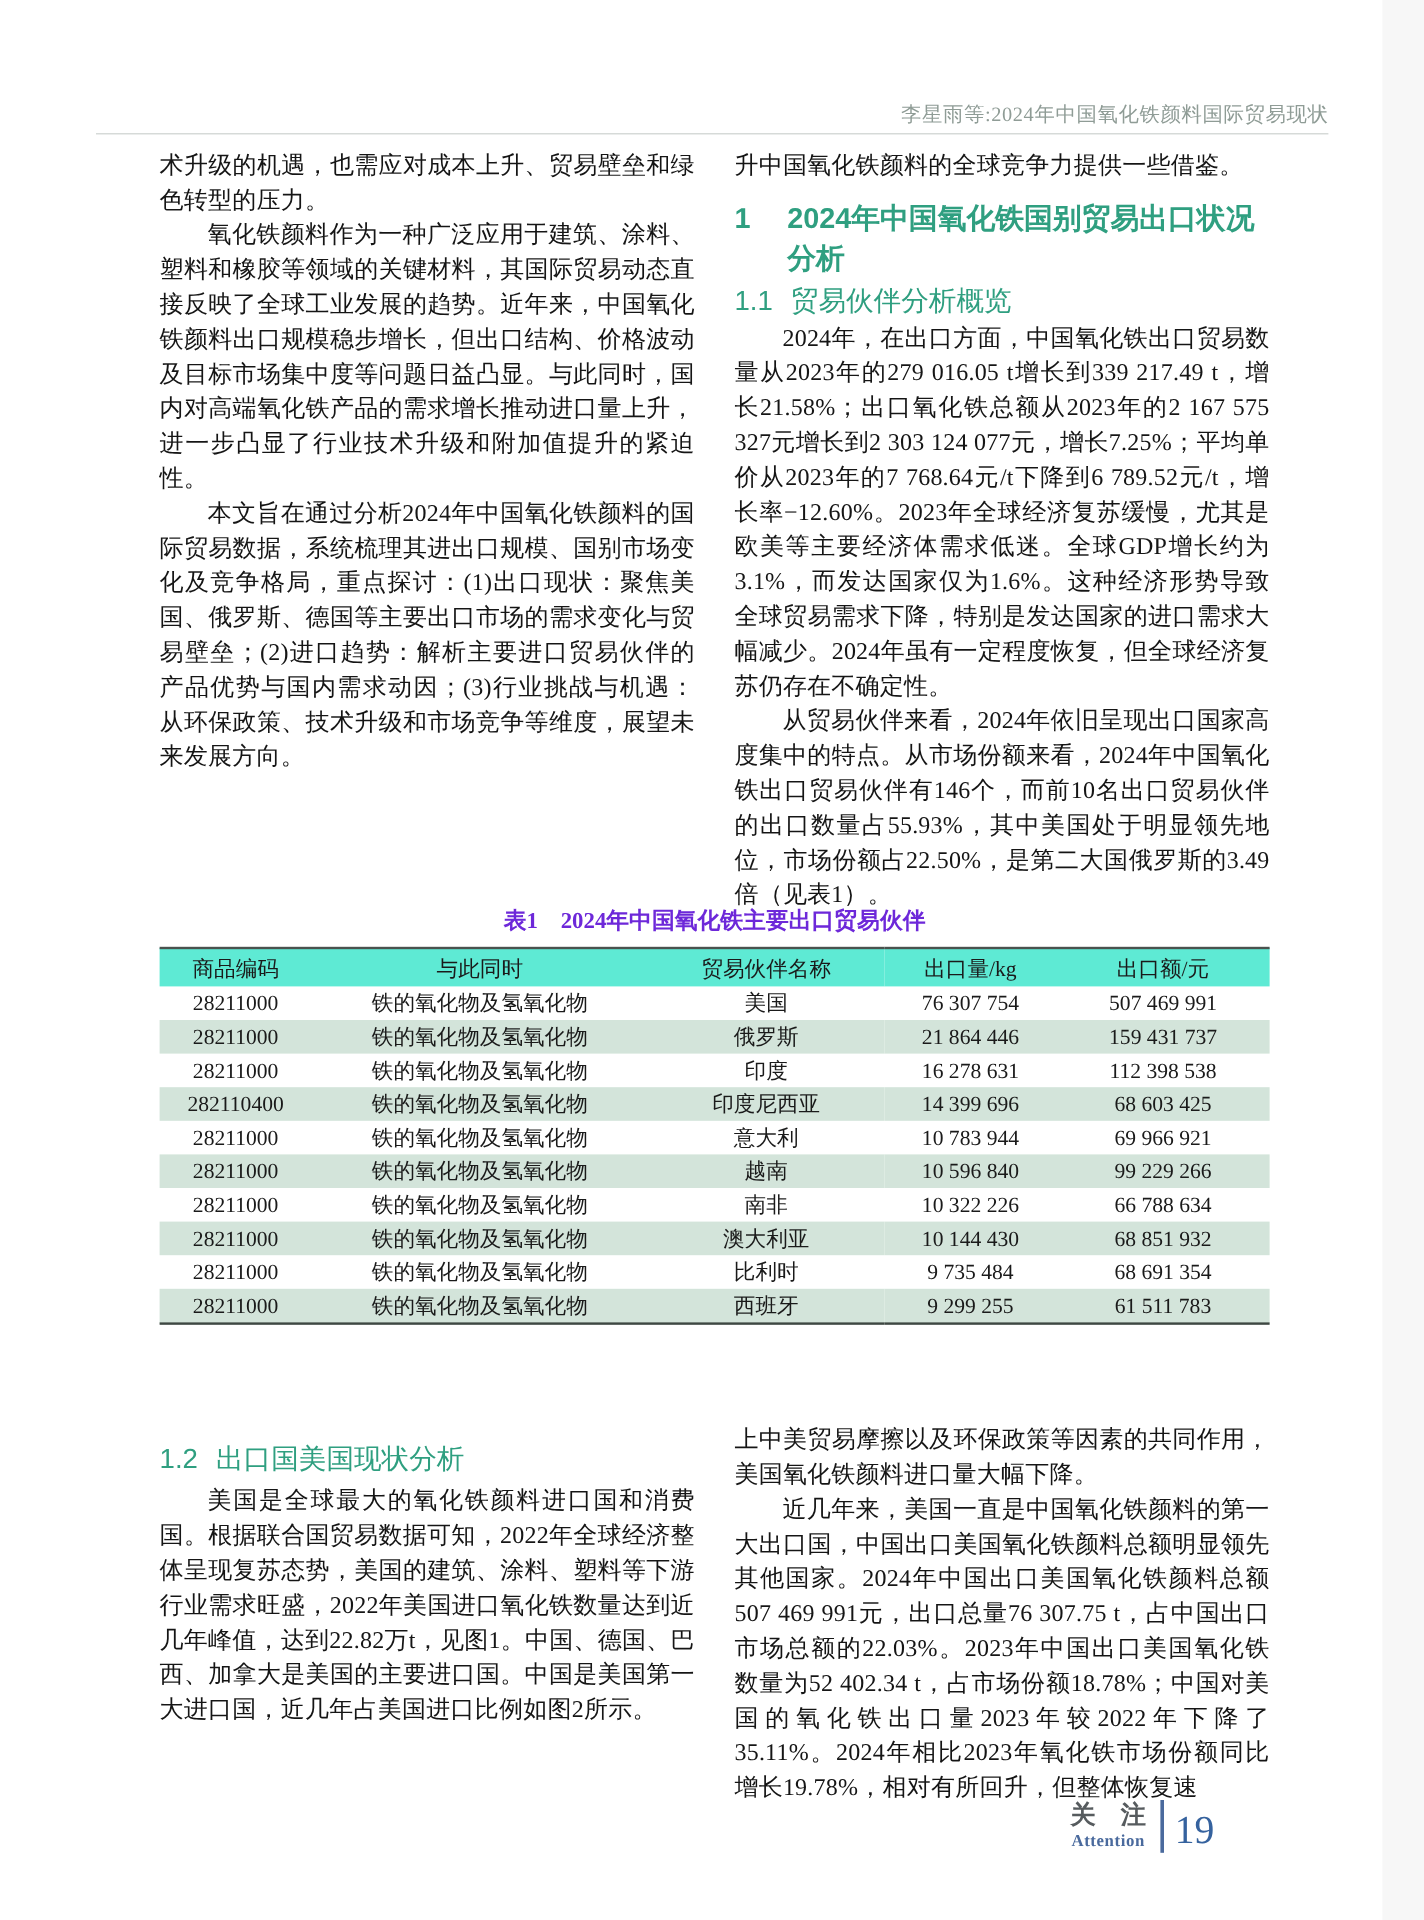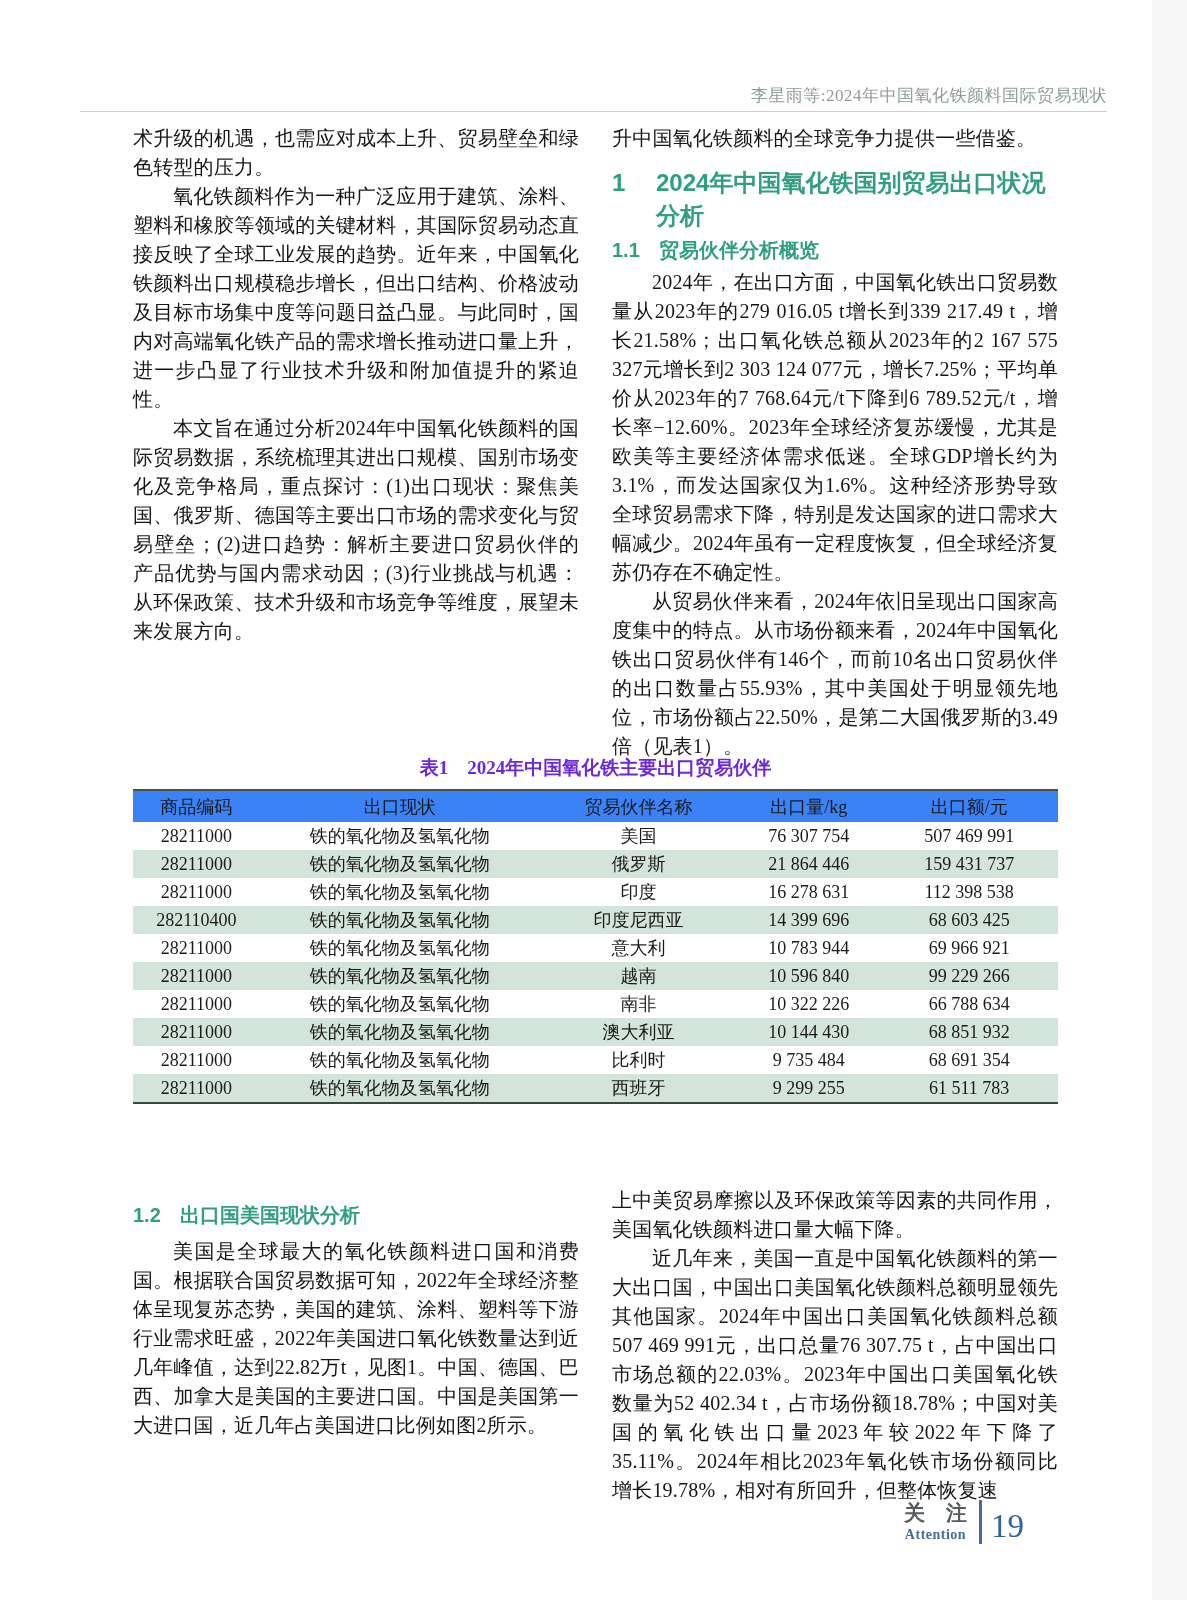--- a/index.html
+++ b/index.html
@@ -31,51 +31,51 @@
   .para.no-indent{text-indent:0;}
   
   .h1{
     display:flex;color:#2f9f80;font-family:"Liberation Sans","DejaVu Sans",sans-serif;
     font-weight:bold;font-size:24px;line-height:33px;margin:13px 0 5px 0;
   }
   .h1-num{flex:0 0 44px;}
   .h1-title{flex:1;}
   .h2{
     display:flex;color:#2f9f80;font-family:"Liberation Sans","DejaVu Sans",sans-serif;
-    font-weight:bold;font-size:20px;line-height:27px;margin:5px 0 4px 0;
+    font-weight:normal;font-size:23px;line-height:27px;margin:5px 0 4px 0;
   }
   .h2-num{flex:0 0 47px;}
   .h2-title{flex:1;}
   .bottom-section .h2{margin:16px 0 8px 0;}
   
   .table-block{position:absolute;top:756px;left:133px;width:925px;}
   .tbl-caption-zh{
     text-align:center;font-weight:bold;font-size:19px;line-height:24px;color:#6d28d9;
   }
   .tbl-caption-en{
     text-align:center;font-weight:bold;font-size:17px;line-height:22px;margin-top:4px;color:#111;
   }
   table.tbl{
     width:100%;border-collapse:collapse;margin-top:9px;
     border-top:2px solid #4a524e;border-bottom:2px solid #3d4742;
     font-size:18px;color:#1a1a1a;
   }
   table.tbl th{
-    background:#3b82f6;font-weight:normal;height:31px;padding:0 16px;
+    background:#5eead4;font-weight:normal;height:31px;padding:0 16px;
   }
   table.tbl td{height:28px;text-align:center;padding:0 4px;}
   table.tbl tr.even td{background:#d3e4da;}
   table.tbl th:nth-child(1),table.tbl td:nth-child(1){width:13.7%;}
   table.tbl th:nth-child(2),table.tbl td:nth-child(2){width:30.3%;}
   table.tbl th:nth-child(3),table.tbl td:nth-child(3){width:21.3%;}
   table.tbl th:nth-child(4),table.tbl td:nth-child(4){width:15.5%;}
   table.tbl th:nth-child(5),table.tbl td:nth-child(5){width:19.2%;}
   
   .footer{
-    position:absolute;top:1496px;right:128px;display:flex;align-items:center;
+    position:absolute;top:1496px;right:140px;display:flex;align-items:center;
   }
   .footer-left{display:flex;flex-direction:column;align-items:center;}
   .footer-zh{
     font-family:"Liberation Sans","DejaVu Sans",sans-serif;
     font-size:21px;color:#565b5e;font-weight:bold;line-height:24px;
   }
   .footer-en{
     font-family:"Liberation Serif","DejaVu Serif",serif;font-weight:bold;
     font-size:14px;color:#4a6a9d;line-height:17px;margin-top:1px;letter-spacing:.5px;
   }
@@ -113,21 +113,21 @@
       <p class="para">从贸易伙伴来看，2024年依旧呈现出口国家高度集中的特点。从市场份额来看，2024年中国氧化铁出口贸易伙伴有146个，而前10名出口贸易伙伴的出口数量占55.93%，其中美国处于明显领先地位，市场份额占22.50%，是第二大国俄罗斯的3.49倍（见表1）。</p>
     </div>
   </div>
 
   <div class="table-block">
     <div class="tbl-caption-zh">表1　2024年中国氧化铁主要出口贸易伙伴</div>
     <table class="tbl">
       <thead>
         <tr>
             <th>商品编码</th>
-            <th>出口现状</th>
+            <th>与此同时</th>
             <th>贸易伙伴名称</th>
             <th>出口量/kg</th>
             <th>出口额/元</th>
           </tr>
       </thead>
       <tbody>
           <tr>
             <td>28211000</td>
             <td>铁的氧化物及氢氧化物</td>
             <td>美国</td>

